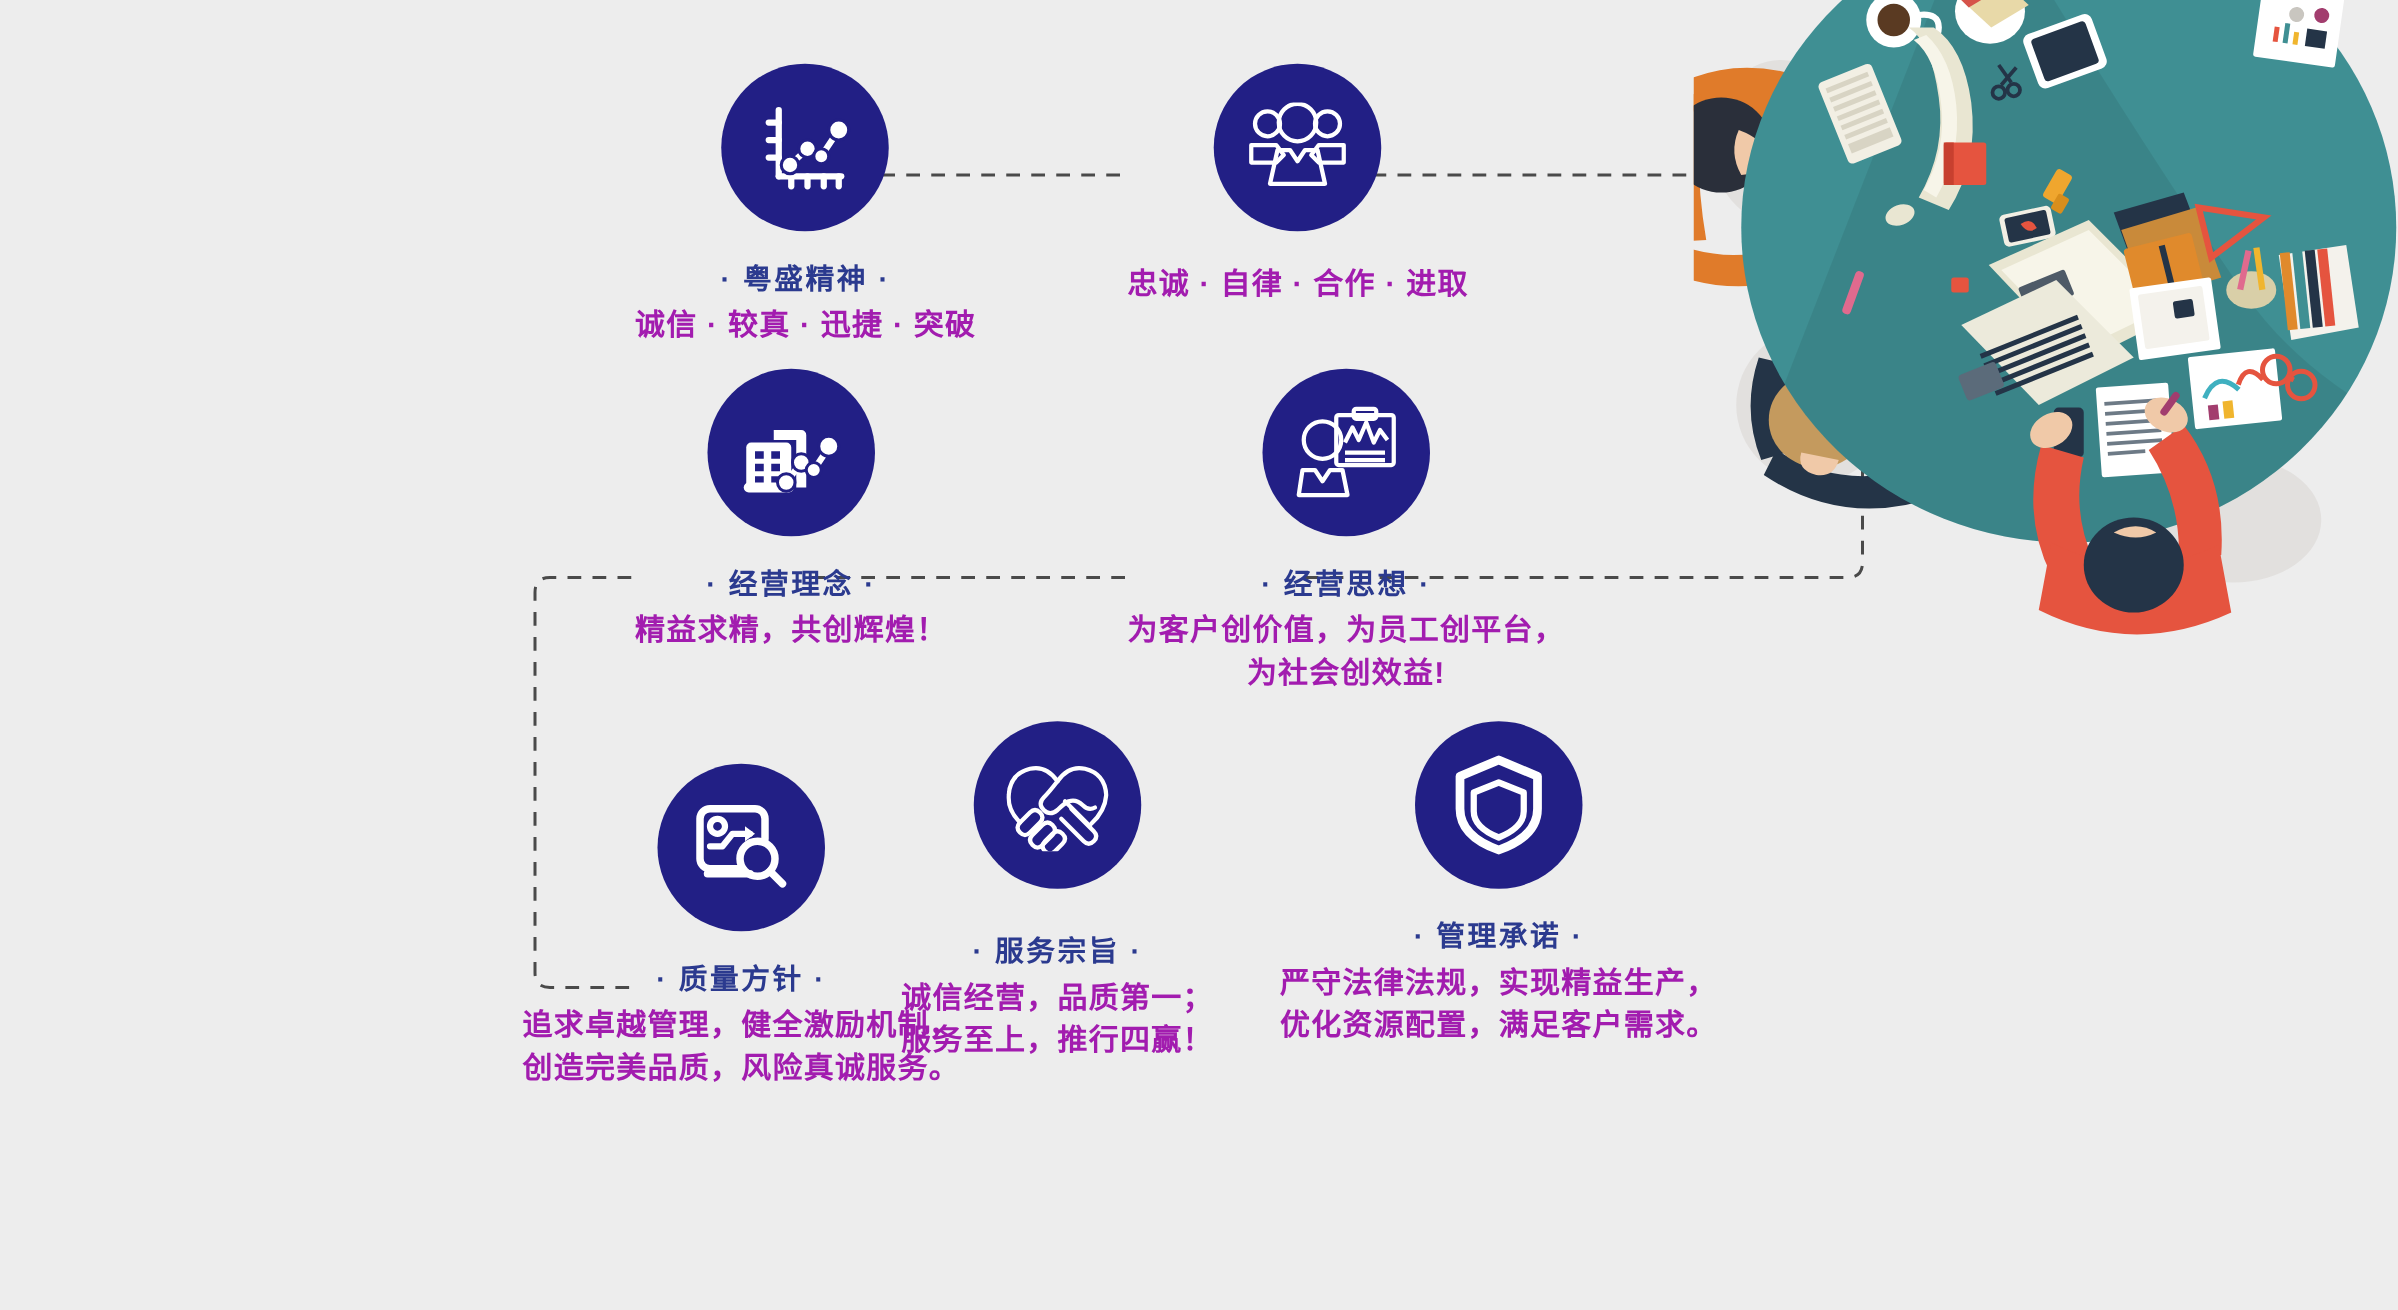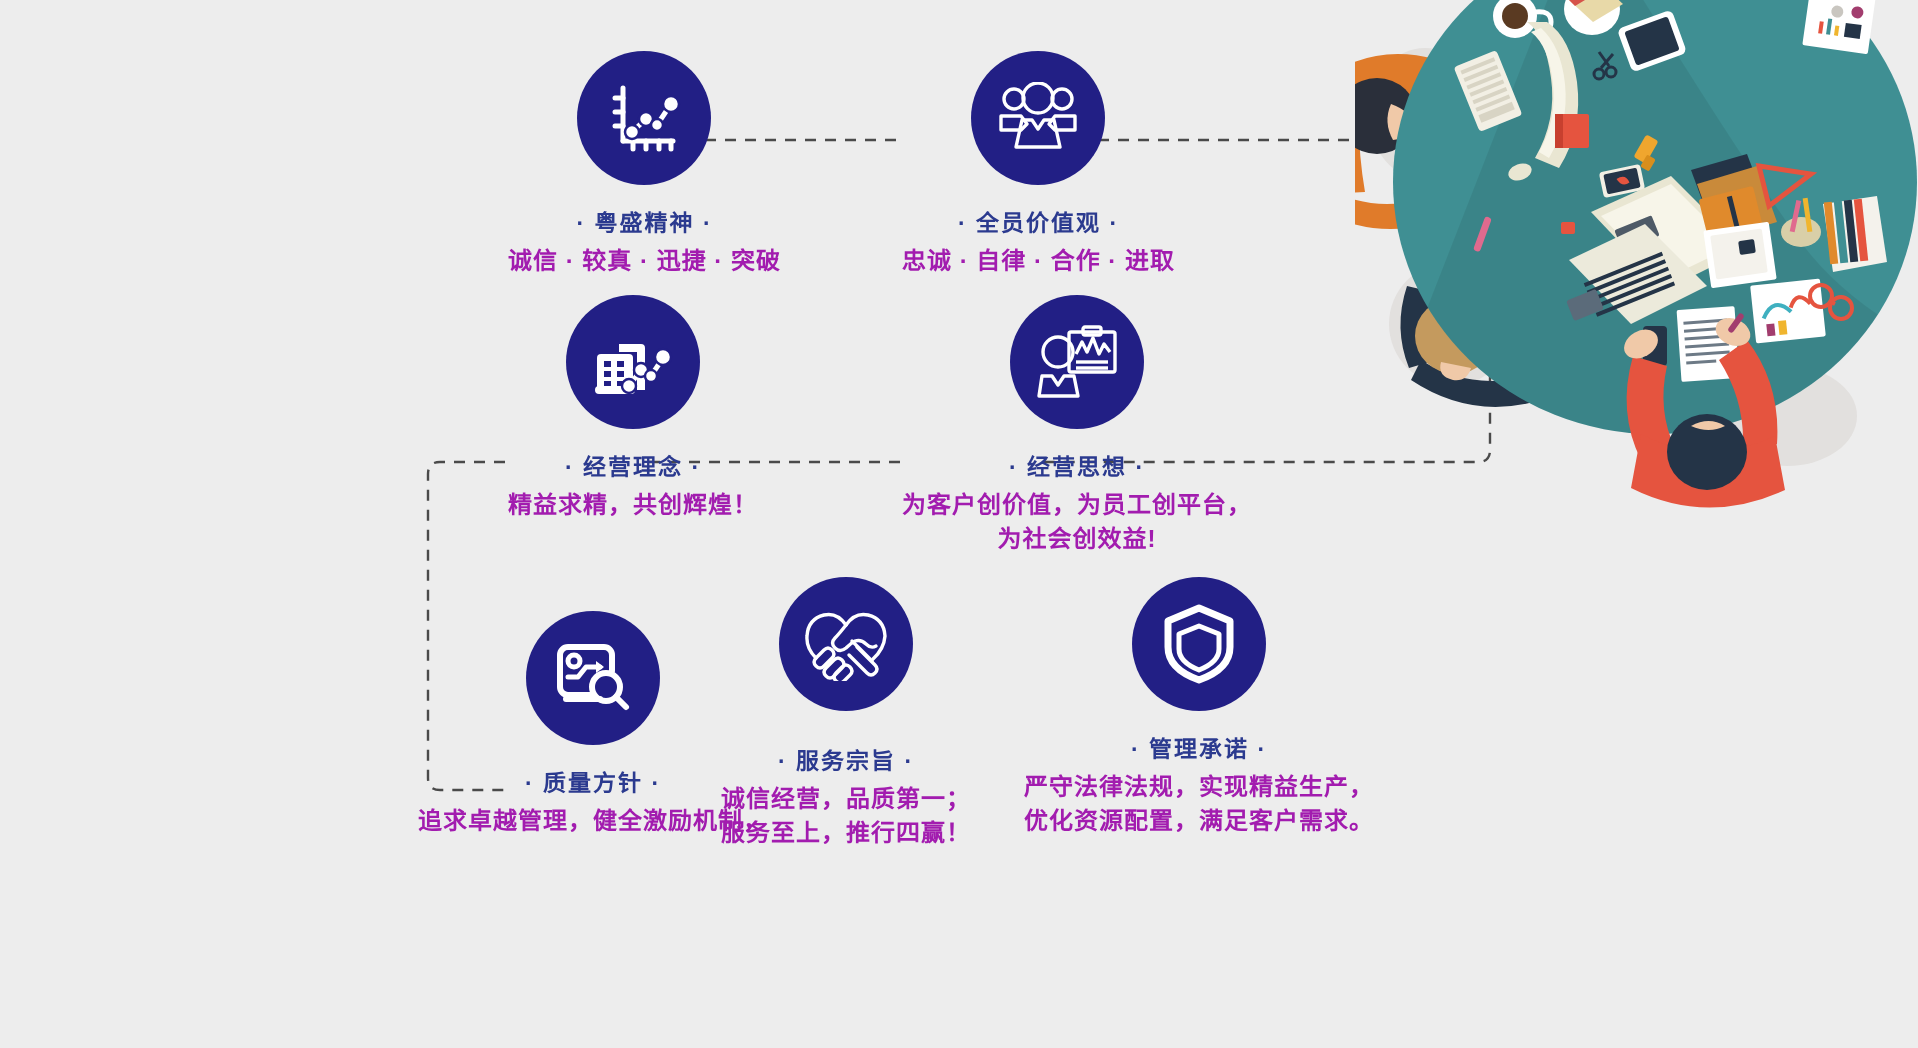--- a/index.html
+++ b/index.html
@@ -326,21 +326,20 @@
           <circle cx="16" cy="17" r="10"></circle>
           <path d="M3 34 h20 l6 8 l-6 6 H3 z"></path>
           <circle cx="64" cy="17" r="10"></circle>
           <path d="M77 34 H57 l-6 8 l6 6 h20 z"></path>
           <circle cx="40" cy="16" r="15"></circle>
           <path d="M24 38 h10 l6 9 l6 -9 h10 l6 27 H18 z"></path>
         </g>
       </svg>
     </div>
     <div class="labels">
-      <div class="title">· 全员价值观 ·</div>
       <div class="desc">
         <span class="line">忠诚 · 自律 · 合作 · 进取</span>
       </div>
     </div>
   </div>
 
   <div class="node" style="left:508px;top:295px;">
     <div class="badge">
       <svg width="80" height="76" viewBox="0 0 80 76" aria-hidden="true">
         <g fill="#ffffff">
@@ -413,20 +412,21 @@
         <g fill="none" stroke="#ffffff" stroke-width="6">
           <circle cx="52" cy="48" r="14"></circle>
           <path d="M62 58 l10 10" stroke-linecap="round"></path>
         </g>
       </svg>
     </div>
     <div class="labels">
       <div class="title">· 质量方针 ·</div>
       <div class="desc">
         <span class="line">追求卓越管理，健全激励机制，</span>
+        <span class="line">创造完美品质，风险真诚服务。</span>
       </div>
     </div>
   </div>
 
   <div class="node" style="left:721px;top:577px;gap:12px;">
     <div class="badge">
       <svg width="82" height="74" viewBox="0 0 82 74" aria-hidden="true">
         <g fill="none" stroke="#ffffff" stroke-width="3.4" stroke-linejoin="round" stroke-linecap="round">
           <path d="M41 18 q-9 -13 -22 -10 q-16 4 -17 21 q-1 12 9 22"></path>
           <path d="M41 18 q9 -13 22 -10 q16 4 17 21 q-1 13 -12 23"></path>

